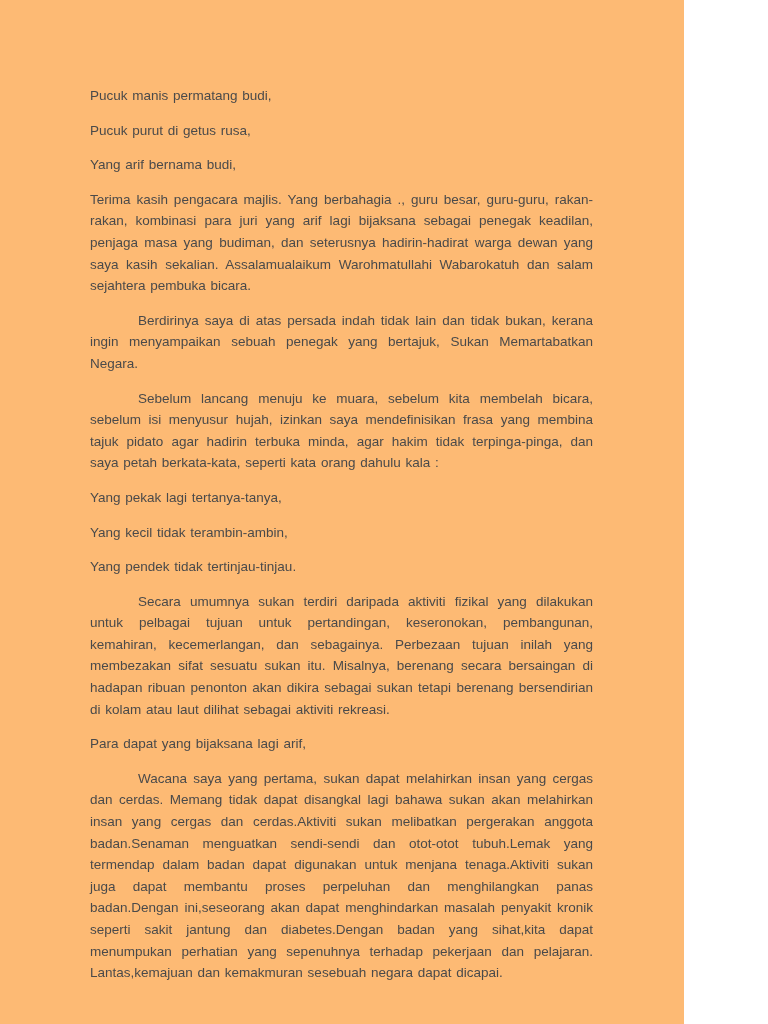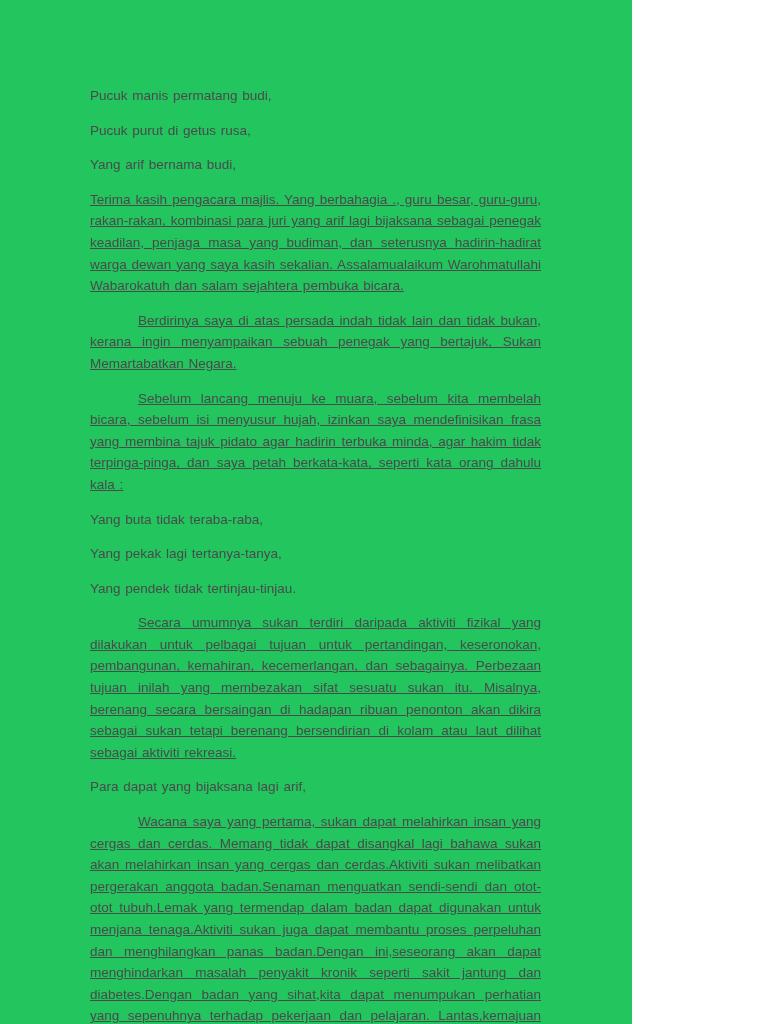--- a/index.html
+++ b/index.html
@@ -8,54 +8,53 @@
     background: #ffffff;
   }
   body {
     width: 768px;
     height: 1024px;
     overflow: hidden;
     font-family: "Liberation Sans", sans-serif;
   }
   .page {
     box-sizing: border-box;
-    width: 632px;
+    width: 684px;
     height: 1024px;
-    background: #22c55e;
+    background: #fdba74;
     padding: 85px 91px 30px 90px;
   }
   .doc-body p {
     margin: 0 0 13px 0;
     font-size: 13.5px;
     line-height: 21.6px;
     color: #4a4a4a;
     word-spacing: 1px;
   }
   .doc-body p.para {
     text-align: justify;
-    text-decoration: underline;
   }
   .doc-body p.indent {
     text-indent: 48px;
   }
   .doc-body p.line {
     text-align: left;
   }
 </style>
 </head>
 <body>
 
 <div class="page">
   <div class="doc-body">
       <p class="line">Pucuk manis permatang budi,</p>
       <p class="line">Pucuk purut di getus rusa,</p>
       <p class="line">Yang arif bernama budi,</p>
       <p class="para">Terima kasih pengacara majlis. Yang berbahagia ., guru besar, guru-guru, rakan-rakan, kombinasi para juri yang arif lagi bijaksana sebagai penegak keadilan, penjaga masa yang budiman, dan seterusnya hadirin-hadirat warga dewan yang saya kasih sekalian. Assalamualaikum Warohmatullahi Wabarokatuh dan salam sejahtera pembuka bicara.</p>
       <p class="para indent">Berdirinya saya di atas persada indah tidak lain dan tidak bukan, kerana ingin menyampaikan sebuah penegak yang bertajuk, Sukan Memartabatkan Negara.</p>
       <p class="para indent">Sebelum lancang menuju ke muara, sebelum kita membelah bicara, sebelum isi menyusur hujah, izinkan saya mendefinisikan frasa yang membina tajuk pidato agar hadirin terbuka minda, agar hakim tidak terpinga-pinga, dan saya petah berkata-kata, seperti kata orang dahulu kala :</p>
-      <p class="line">Yang buta tidak teraba-raba,</p>
       <p class="line">Yang pekak lagi tertanya-tanya,</p>
+      <p class="line">Yang kecil tidak terambin-ambin,</p>
       <p class="line">Yang pendek tidak tertinjau-tinjau.</p>
       <p class="para indent">Secara umumnya sukan terdiri daripada aktiviti fizikal yang dilakukan untuk pelbagai tujuan untuk pertandingan, keseronokan, pembangunan, kemahiran, kecemerlangan, dan sebagainya. Perbezaan tujuan inilah yang membezakan sifat sesuatu sukan itu. Misalnya, berenang secara bersaingan di hadapan ribuan penonton akan dikira sebagai sukan tetapi berenang bersendirian di kolam atau laut dilihat sebagai aktiviti rekreasi.</p>
       <p class="line">Para dapat yang bijaksana lagi arif,</p>
       <p class="para indent">Wacana saya yang pertama, sukan dapat melahirkan insan yang cergas dan cerdas. Memang tidak dapat disangkal lagi bahawa sukan akan melahirkan insan yang cergas dan cerdas.Aktiviti sukan melibatkan pergerakan anggota badan.Senaman menguatkan sendi-sendi dan otot-otot tubuh.Lemak yang termendap dalam badan dapat digunakan untuk menjana tenaga.Aktiviti sukan juga dapat membantu proses perpeluhan dan menghilangkan panas badan.Dengan ini,seseorang akan dapat menghindarkan masalah penyakit kronik seperti sakit jantung dan diabetes.Dengan badan yang sihat,kita dapat menumpukan perhatian yang sepenuhnya terhadap pekerjaan dan pelajaran. Lantas,kemajuan dan kemakmuran sesebuah negara dapat dicapai.</p>
     </div>
 </div>
 
 </body></html>

